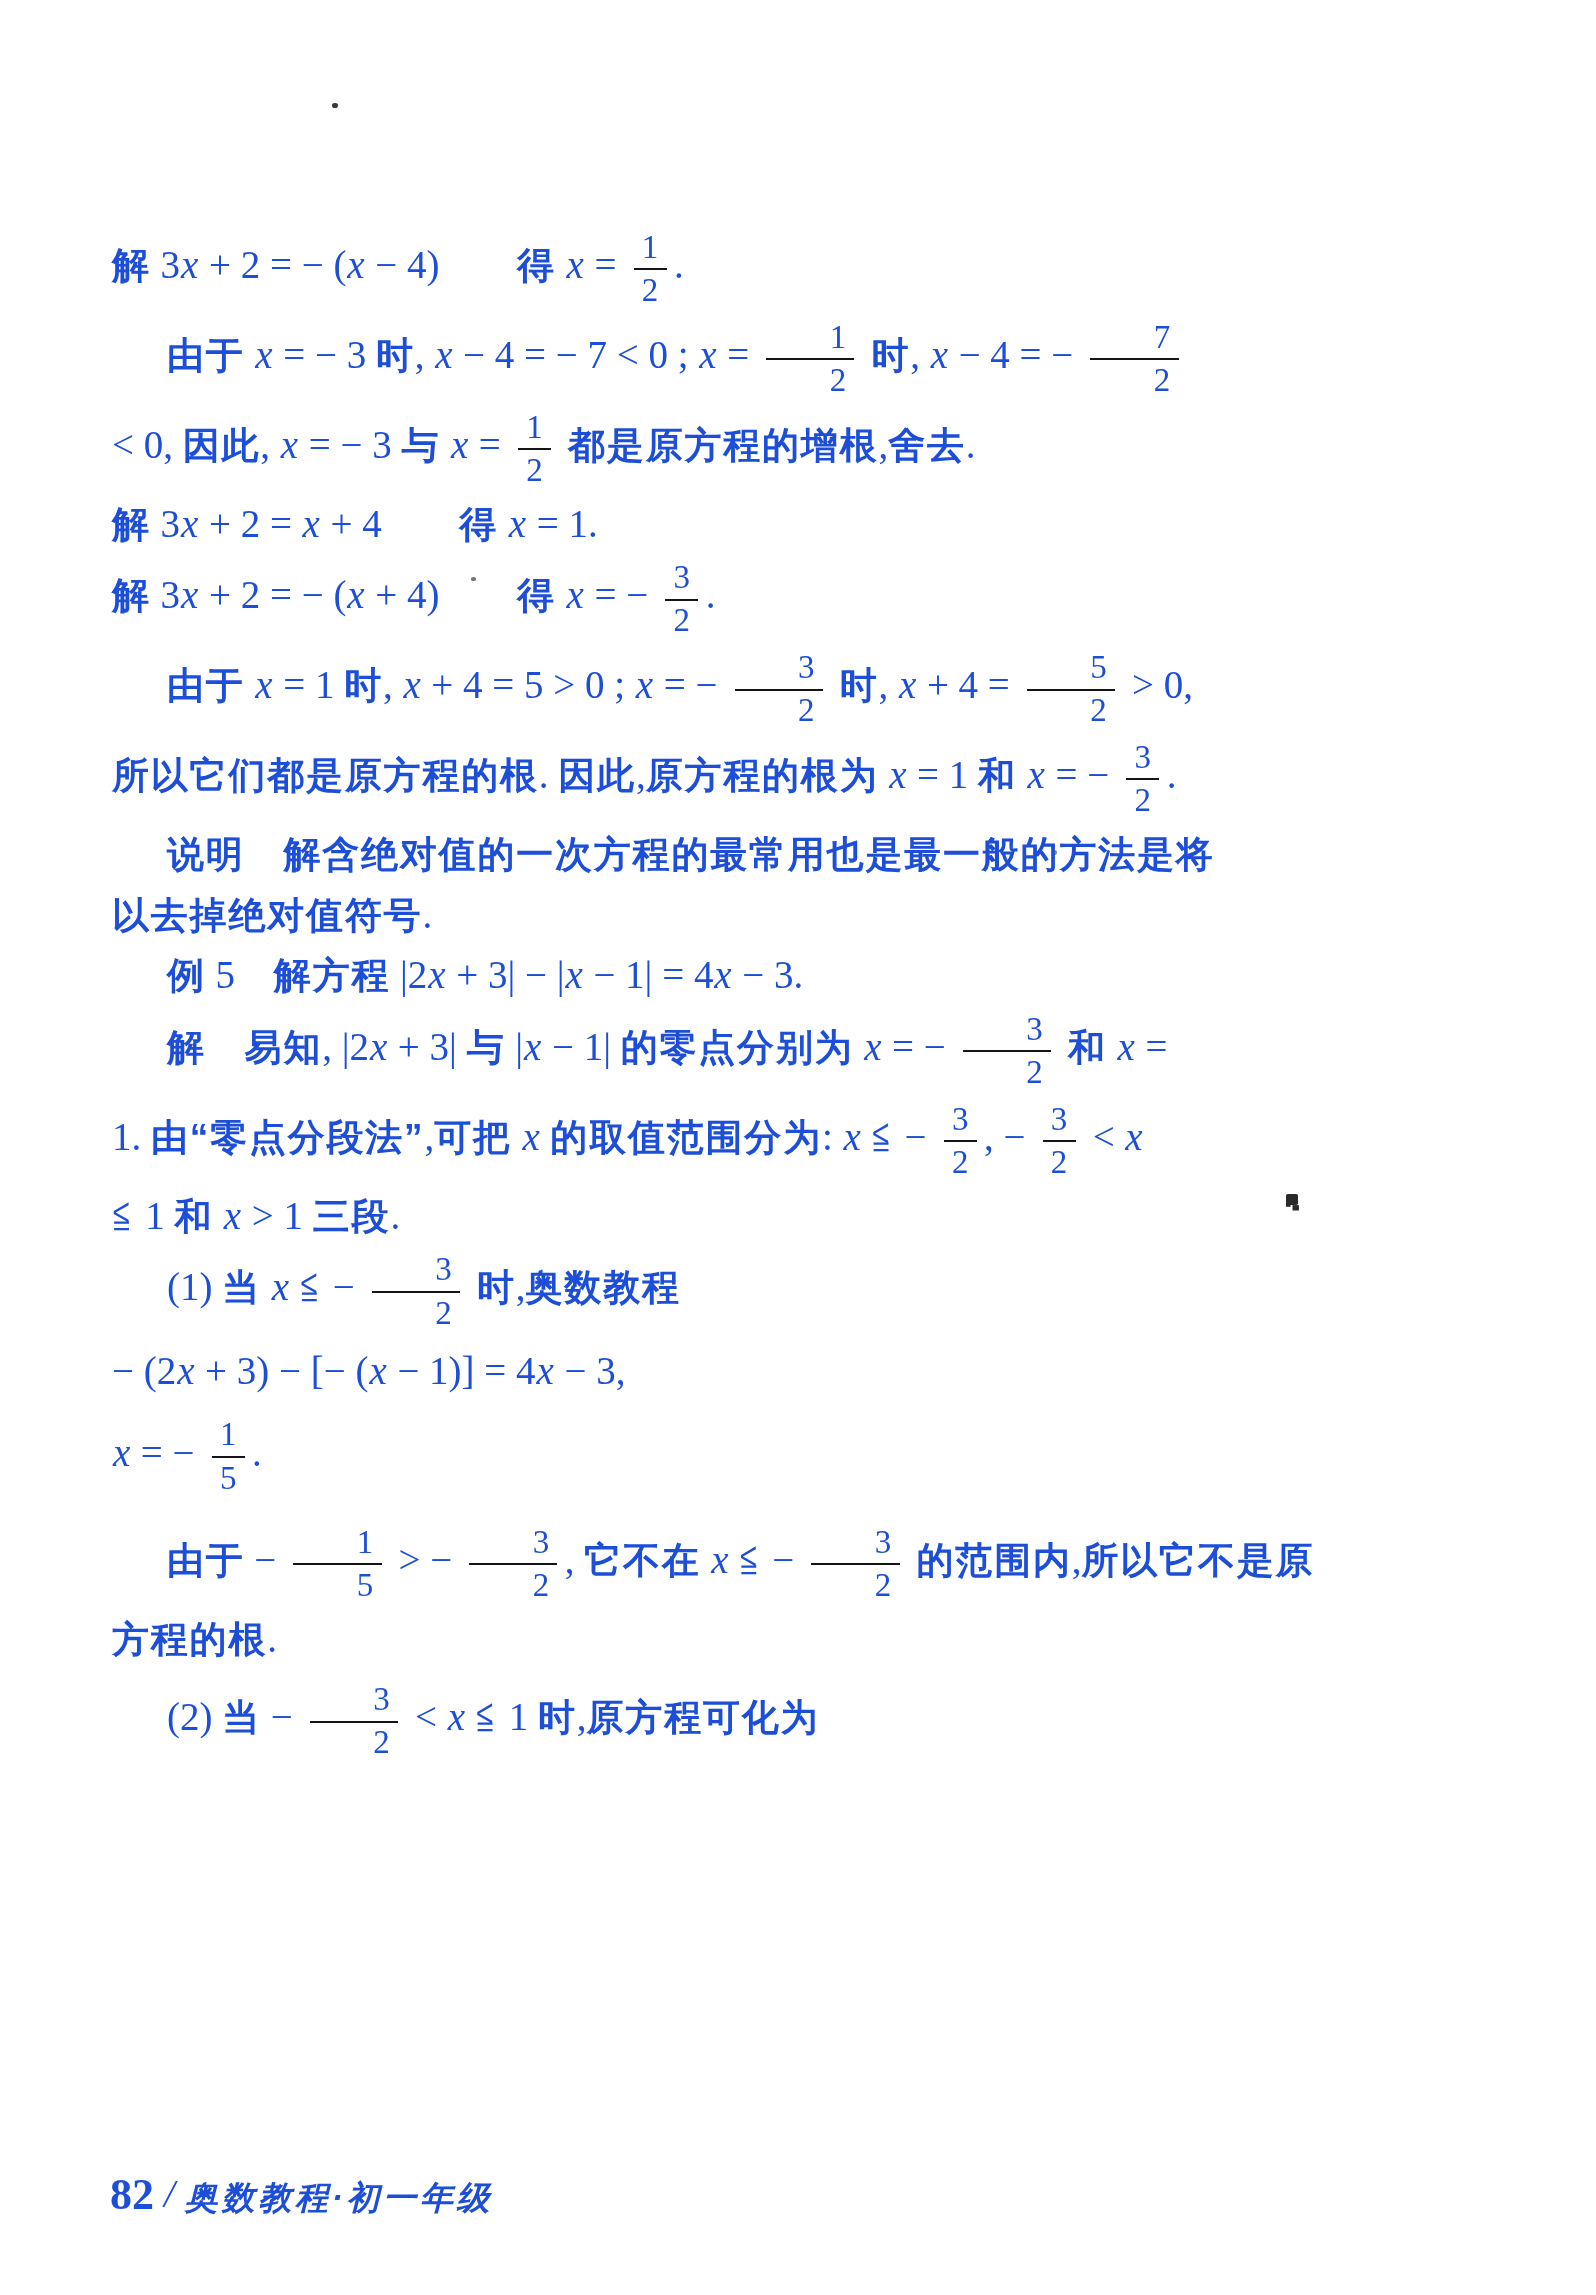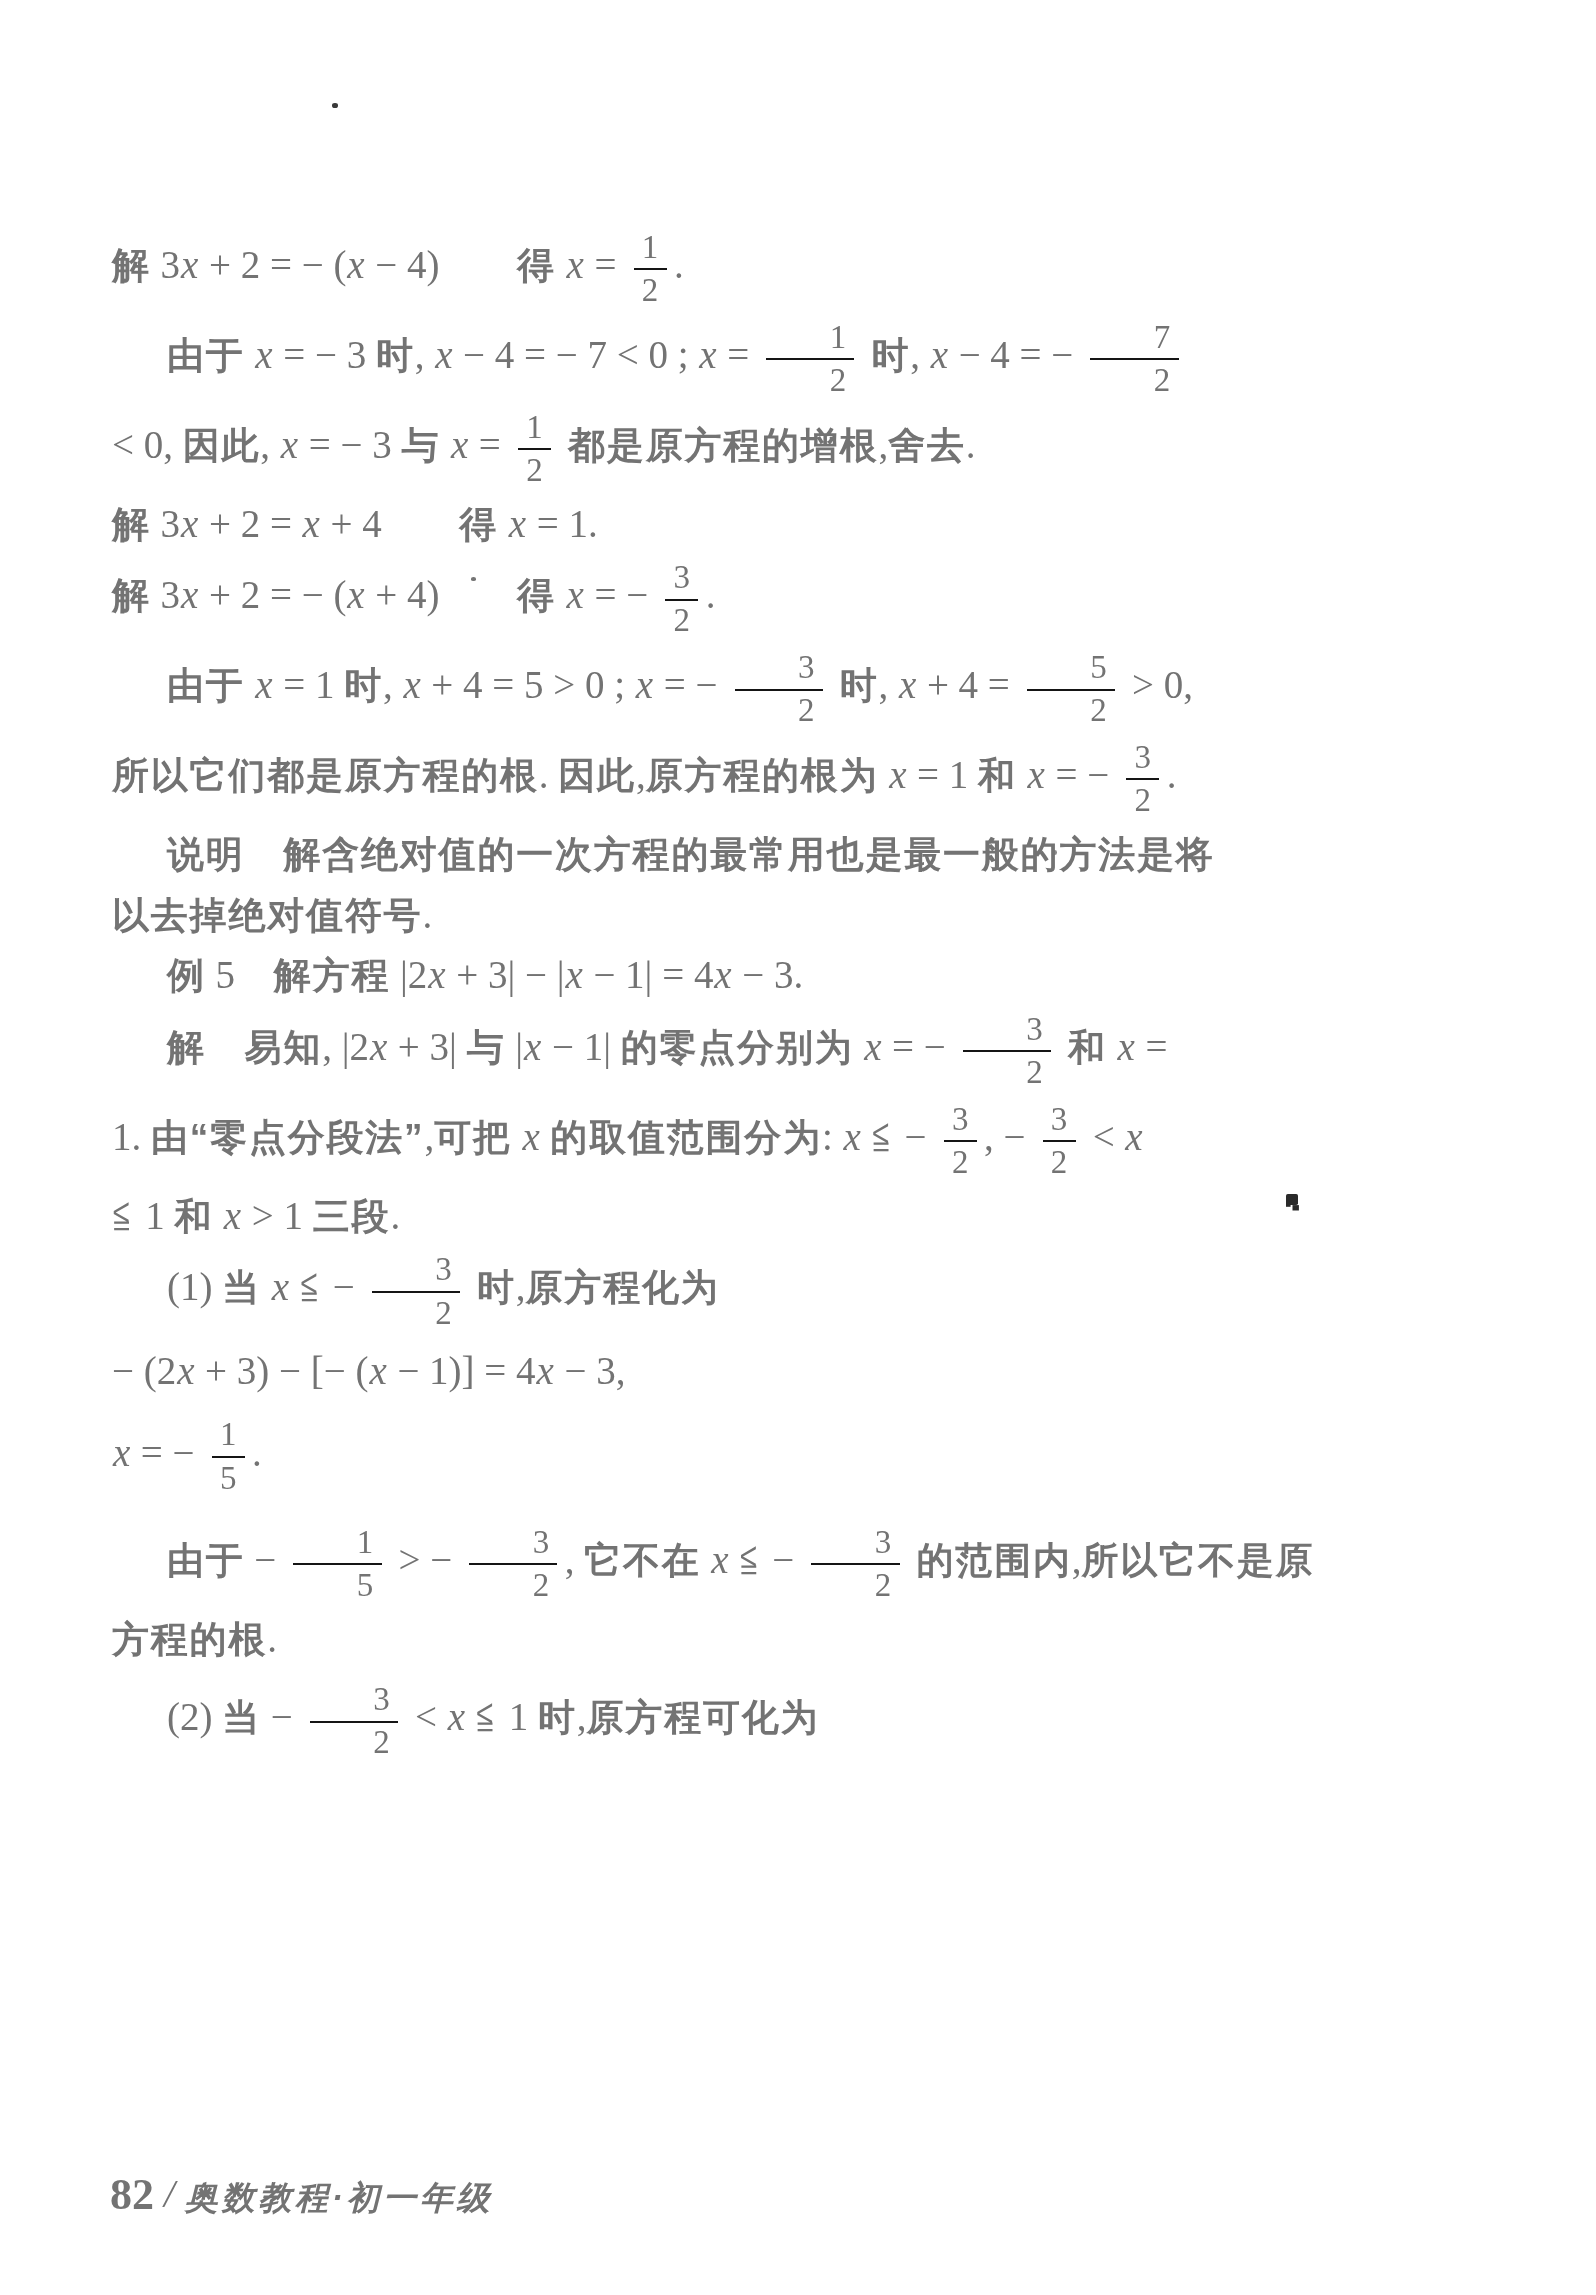--- a/index.html
+++ b/index.html
@@ -1,21 +1,21 @@
 <!DOCTYPE html>
 <html lang="zh" style="font-size:14.7px"><head>
 <meta charset="utf-8">
 <style>
   html,body{margin:0;padding:0;background:#d9d9d9;}
   .page{
     position:relative;
     width:1596px;height:2296px;
     margin:0 auto;
     background:#ffffff;
-    color:#737373;
+    color:#1d4ed8;
     overflow:hidden;
     font-family:"Liberation Serif","DejaVu Serif",serif;
   }
   .content{
     position:absolute;
     left:112px;top:219px;
     width:1382px;
   }
   .line{
     font-size:39px;
@@ -142,21 +142,21 @@
           <span class="num">3</span>
           <span class="den">2</span>
         </span><span class="math">, − </span><span class="frac">
           <span class="num">3</span>
           <span class="den">2</span>
         </span><span class="math"> &lt; </span><i class="vx">x</i></div>
       <div class="line"><span class="math">≦ 1 </span><span class="cjk">和</span><span class="math"> </span><i class="vx">x</i><span class="math"> &gt; 1 </span><span class="cjk">三段</span><span class="math">.</span></div>
       <div class="line ind1"><span class="math">(1) </span><span class="cjk">当</span><span class="math"> </span><i class="vx">x</i><span class="math"> ≦ − </span><span class="frac">
           <span class="num">3</span>
           <span class="den">2</span>
-        </span><span class="math"> </span><span class="cjk">时</span><span class="math">,</span><span class="cjk">原方程化为</span></div>
+        </span><span class="math"> </span><span class="cjk">时</span><span class="math">,</span><span class="cjk">奥数教程</span></div>
       <div class="line center" style="margin-top: 14.7px;"><span class="math">− (2</span><i class="vx">x</i><span class="math"> + 3) − [− (</span><i class="vx">x</i><span class="math"> − 1)] = 4</span><i class="vx">x</i><span class="math"> − 3,</span></div>
       <div class="line center" style="margin-top: 20px;"><i class="vx">x</i><span class="math"> = − </span><span class="frac">
           <span class="num">1</span>
           <span class="den">5</span>
         </span><span class="math">.</span></div>
       <div class="line ind1" style="margin-top: 27.5px;"><span class="cjk">由于</span><span class="math"> − </span><span class="frac">
           <span class="num">1</span>
           <span class="den">5</span>
         </span><span class="math"> &gt; − </span><span class="frac">
           <span class="num">3</span>

